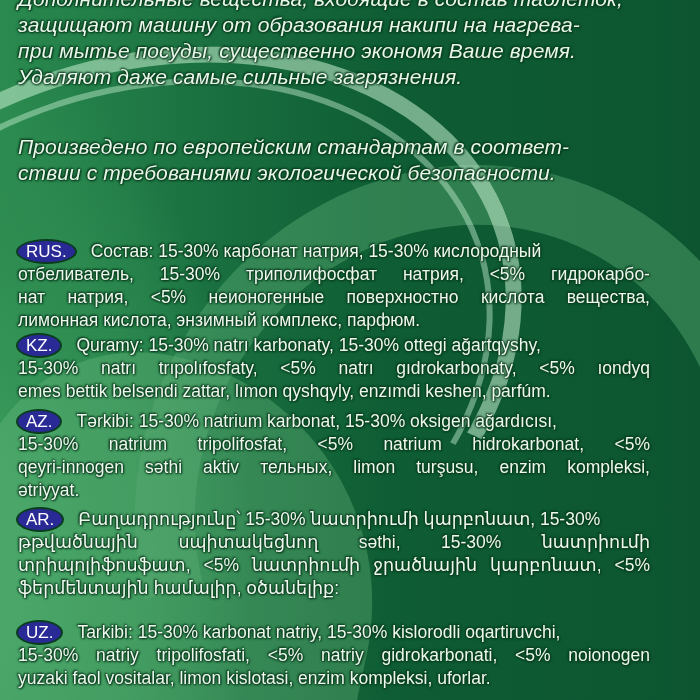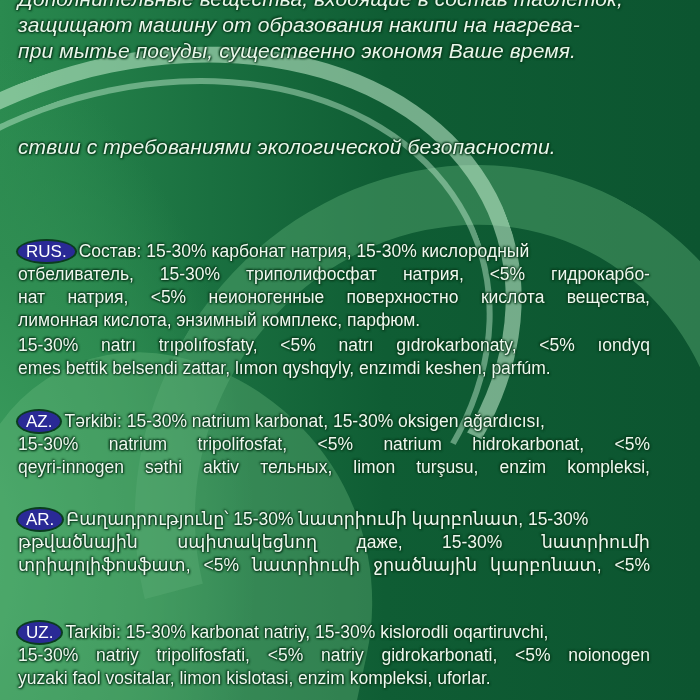--- a/index.html
+++ b/index.html
@@ -64,42 +64,44 @@
     .ing .line.last { justify-content: flex-start; gap: 6px; }
     .badge {
       display: inline-block;
       background: #2a2a96;
       color: #ffffff;
       border-radius: 50%;
       padding: 0 8px;
       font-size: 17px; line-height: 21px;
       box-shadow: 0 0 0 2px #0a3d1e;
       text-shadow: none;
-      margin-right: 4px;
+      margin-right: 16px;
     }
   </style>
 </head>
 <body>
 
 <div class="bg">
   <div class="lightpanel"></div>
   <div class="band"></div>
   <div class="swoosh1"></div>
   <div class="swoosh2"></div>
 </div>
 
 <div class="content">
 
   <div class="para" style="top:-14px;">
     <span class="line">Дополнительные вещества, входящие в состав таблеток,</span>
     <span class="line">защищают машину от образования накипи на нагрева-</span>
     <span class="line">при мытье посуды, существенно экономя Ваше время.</span>
+    <span class="line">Удаляют даже самые сильные загрязнения.</span>
   </div>
 
   <div class="para" style="top:134px;">
+    <span class="line">Произведено по европейским стандартам в соответ-</span>
     <span class="line">ствии с требованиями экологической безопасности.</span>
   </div>
 
   <div class="ing" style="top:240px;">
     <div class="line">
       <span><span class="badge">RUS.</span><span>Состав: 15-30% карбонат натрия, 15-30% кислородный</span></span>
     </div>
     <div class="line">
         <span>отбеливатель,</span>
         <span>15-30%</span>
@@ -114,20 +116,23 @@
         <span>&lt;5%</span>
         <span>неионогенные</span>
         <span>поверхностно</span>
         <span>кислота</span>
         <span>вещества,</span>
       </div>
     <div class="line last">лимонная кислота, энзимный комплекс, парфюм.</div>
   </div>
 
   <div class="ing" style="top:334px;">
+    <div class="line">
+      <span><span class="badge">KZ.</span><span>Quramy: 15-30% natrı karbonaty, 15-30% ottegi ağartqyshy,</span></span>
+    </div>
     <div class="line">
         <span>15-30%</span>
         <span>natrı</span>
         <span>trıpolıfosfaty,</span>
         <span>&lt;5%</span>
         <span>natrı</span>
         <span>gıdrokarbonaty,</span>
         <span>&lt;5%</span>
         <span>ıondyq</span>
       </div>
@@ -150,41 +155,43 @@
     <div class="line">
         <span>qeyri-innogen</span>
         <span>səthi</span>
         <span>aktiv</span>
         <span>тельных,</span>
         <span>limon</span>
         <span>turşusu,</span>
         <span>enzim</span>
         <span>kompleksi,</span>
       </div>
+    <div class="line last">ətriyyat.</div>
   </div>
 
   <div class="ing" style="top:508px;">
     <div class="line">
       <span><span class="badge">AR.</span><span>Բաղադրությունը՝ 15-30% նատրիումի կարբոնատ, 15-30%</span></span>
     </div>
     <div class="line">
         <span>թթվածնային</span>
         <span>սպիտակեցնող</span>
-        <span>даже,</span>
+        <span>səthi,</span>
         <span>15-30%</span>
         <span>նատրիումի</span>
       </div>
     <div class="line">
         <span>տրիպոլիֆոսֆատ,</span>
         <span>&lt;5%</span>
         <span>նատրիումի</span>
         <span>ջրածնային</span>
         <span>կարբոնատ,</span>
         <span>&lt;5%</span>
       </div>
+    <div class="line last">ֆերմենտային համալիր, օծանելիք:</div>
   </div>
 
   <div class="ing" style="top:621px;">
     <div class="line">
       <span><span class="badge">UZ.</span><span>Tarkibi: 15-30% karbonat natriy, 15-30% kislorodli oqartiruvchi,</span></span>
     </div>
     <div class="line">
         <span>15-30%</span>
         <span>natriy</span>
         <span>tripolifosfati,</span>

